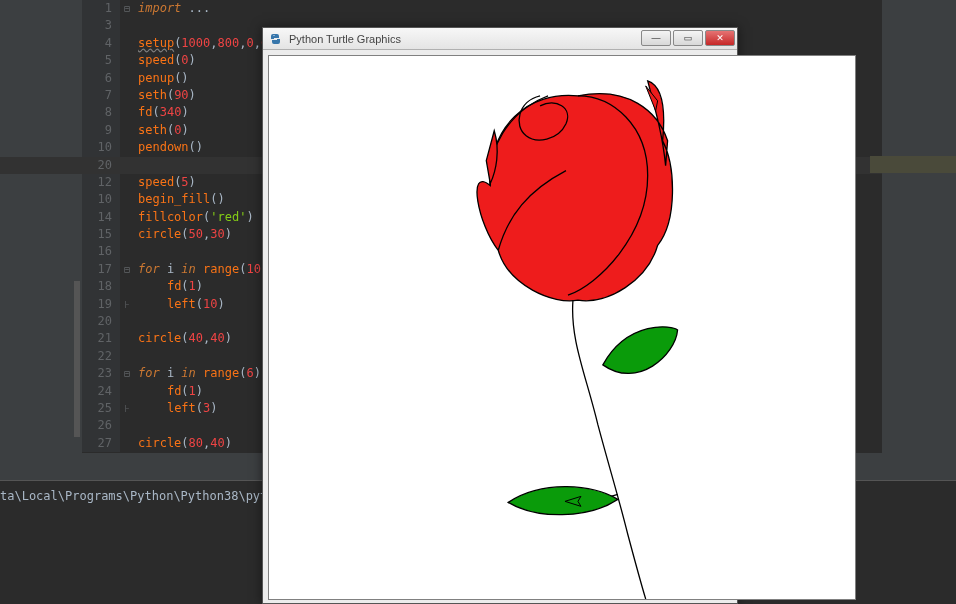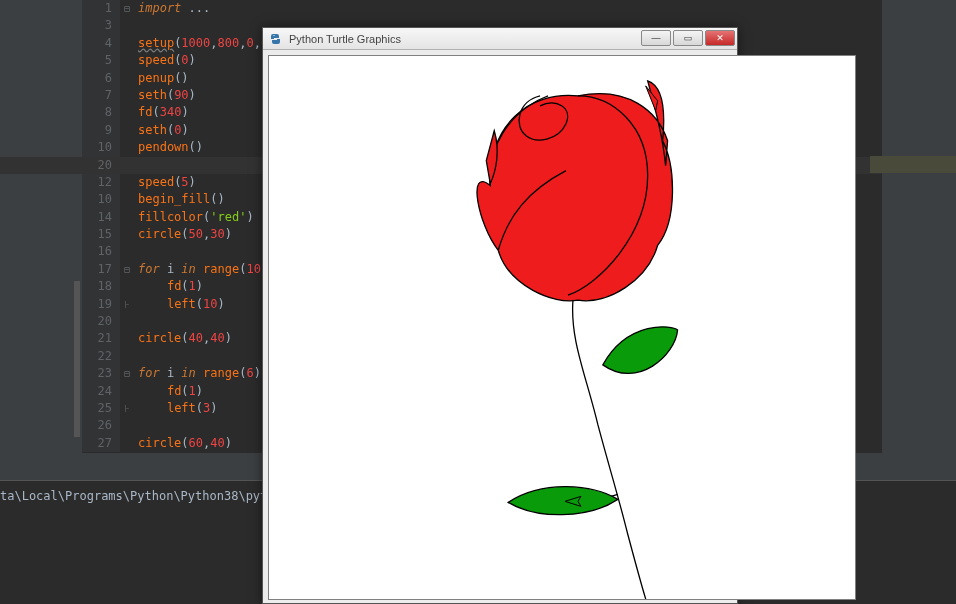--- a/index.html
+++ b/index.html
@@ -175,21 +175,21 @@
       <div class="line"><span class="ln">17</span><span class="fold-col">⊟</span><span class="code"><span class="kw">for </span><span class="op">i</span><span class="kw"> in </span><span class="fn">range</span><span class="op">(</span><span class="num">10</span><span class="op">)</span></span></div>
       <div class="line"><span class="ln">18</span><span class="fold-col"></span><span class="code"><span class="op">    </span><span class="fn">fd</span><span class="op">(</span><span class="num">1</span><span class="op">)</span></span></div>
       <div class="line"><span class="ln">19</span><span class="fold-col">⊦</span><span class="code"><span class="op">    </span><span class="fn">left</span><span class="op">(</span><span class="num">10</span><span class="op">)</span></span></div>
       <div class="line"><span class="ln">20</span><span class="fold-col"></span><span class="code"></span></div>
       <div class="line"><span class="ln">21</span><span class="fold-col"></span><span class="code"><span class="fn">circle</span><span class="op">(</span><span class="num">40</span><span class="op">,</span><span class="num">40</span><span class="op">)</span></span></div>
       <div class="line"><span class="ln">22</span><span class="fold-col"></span><span class="code"></span></div>
       <div class="line"><span class="ln">23</span><span class="fold-col">⊟</span><span class="code"><span class="kw">for </span><span class="op">i</span><span class="kw"> in </span><span class="fn">range</span><span class="op">(</span><span class="num">6</span><span class="op">)</span><span class="op">:</span></span></div>
       <div class="line"><span class="ln">24</span><span class="fold-col"></span><span class="code"><span class="op">    </span><span class="fn">fd</span><span class="op">(</span><span class="num">1</span><span class="op">)</span></span></div>
       <div class="line"><span class="ln">25</span><span class="fold-col">⊦</span><span class="code"><span class="op">    </span><span class="fn">left</span><span class="op">(</span><span class="num">3</span><span class="op">)</span></span></div>
       <div class="line"><span class="ln">26</span><span class="fold-col"></span><span class="code"></span></div>
-      <div class="line"><span class="ln">27</span><span class="fold-col"></span><span class="code"><span class="fn">circle</span><span class="op">(</span><span class="num">60</span><span class="op">,</span><span class="num">40</span><span class="op">)</span></span></div>
+      <div class="line"><span class="ln">27</span><span class="fold-col"></span><span class="code"><span class="fn">circle</span><span class="op">(</span><span class="num">80</span><span class="op">,</span><span class="num">40</span><span class="op">)</span></span></div>
     </div>
 </div>
 
 <div class="highlight-row full" style="left:0;top:156.6px;width:82px;"></div>
 <div class="right-strip1"></div>
 <div class="caret-stripe"></div>
 
 <div class="bottom-pad"></div>
 
 <div class="console">

